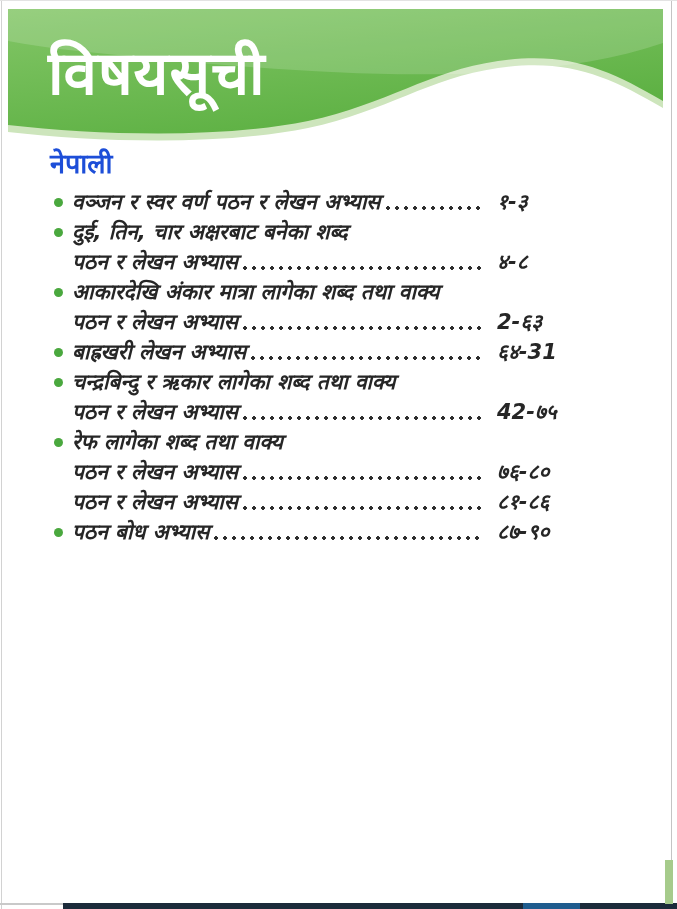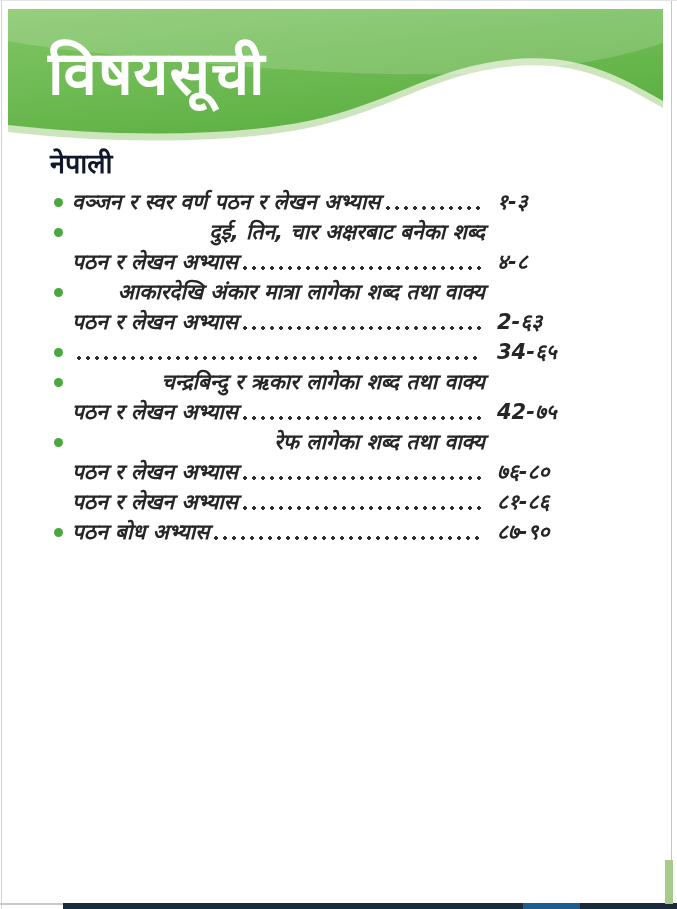--- a/index.html
+++ b/index.html
@@ -18,27 +18,27 @@
     position:absolute; left:40px; top:22px;
     font-family:"DejaVu Serif", serif;
     font-weight:bold; font-size:60px; line-height:1.4; color:#ffffff;
     letter-spacing:1px;
   }
 
   
   .content { position:absolute; left:50px; top:146px; width:577px; }
   .section-heading {
     font-size:27px; font-weight:bold; line-height:34px;
-    color:#0f172a; margin-bottom:6px;
+    color:#1d4ed8; margin-bottom:6px;
   }
   .toc-list { font-size:21px; font-weight:bold; font-style:italic; color:#262626; }
   .toc-row { display:flex; align-items:flex-end; line-height:30px; }
   .bullet-cell { width:22px; flex:0 0 22px; display:flex; align-items:center; height:30px; }
   .bullet-dot { width:9px; height:9px; border-radius:50%; background:#4aa83e; margin-left:4px; }
-  .tw { display:flex; align-items:flex-end; flex:0 0 413px; width:413px;justify-content:flex-end; }
+  .tw { display:flex; align-items:flex-end; flex:0 0 413px; width:413px; }
   .dots {
     flex:1 1 auto; height:4px; margin:0 3px 7px 5px;
     background-image:radial-gradient(circle at 2px 2px, #2e2e2e 1.7px, rgba(0,0,0,0) 1.9px);
     background-size:9px 4px; background-repeat:repeat-x; background-position:left bottom;
   }
   .pg { white-space:nowrap; margin-left:12px; }
 
   
   .footer-bar { position:absolute; left:63px; right:0; bottom:0; height:6px; background:#1c2b3a; }
   .footer-bar-highlight { position:absolute; left:523px; bottom:0; width:57px; height:6px; background:#1f5c8e; }
@@ -118,23 +118,24 @@
             </span>
             <span class="pg">2-६३</span>
           </div>
         </div>
         <div>
           <div class="toc-row">
             <span class="bullet-cell">
               <span class="bullet-dot"></span>
             </span>
             <span class="tw">
-              <span class="dots"></span>
-            </span>
-            <span class="pg">34-६५</span>
+              <span>बाह्रखरी लेखन अभ्यास</span>
+              <span class="dots"></span>
+            </span>
+            <span class="pg">६४-31</span>
           </div>
         </div>
         <div>
           <div class="toc-row">
             <span class="bullet-cell">
               <span class="bullet-dot"></span>
             </span>
             <span class="tw">
               <span>चन्द्रबिन्दु र ऋकार लागेका शब्द तथा वाक्य</span>
             </span>

